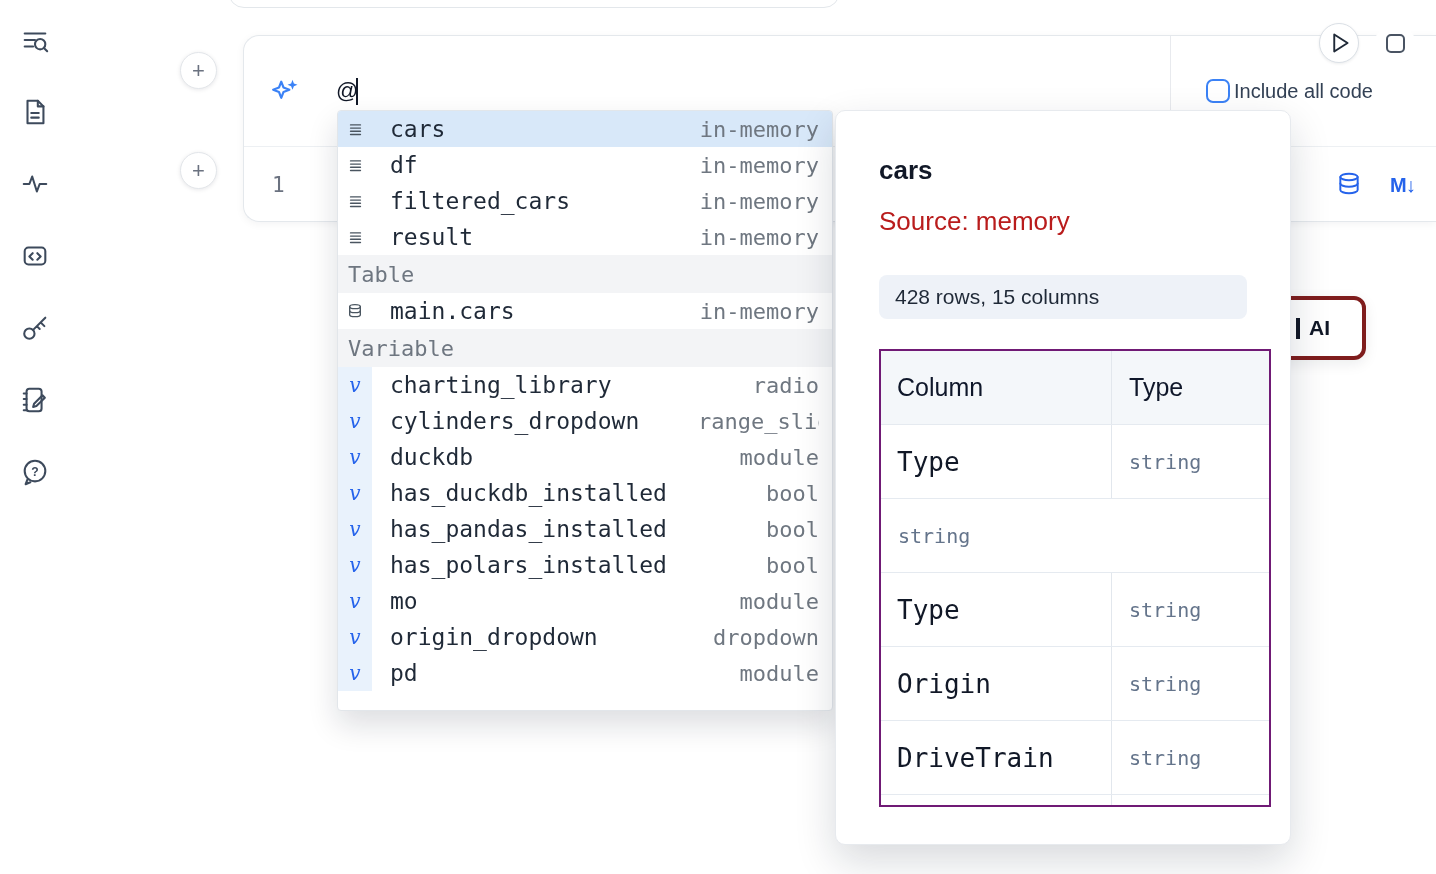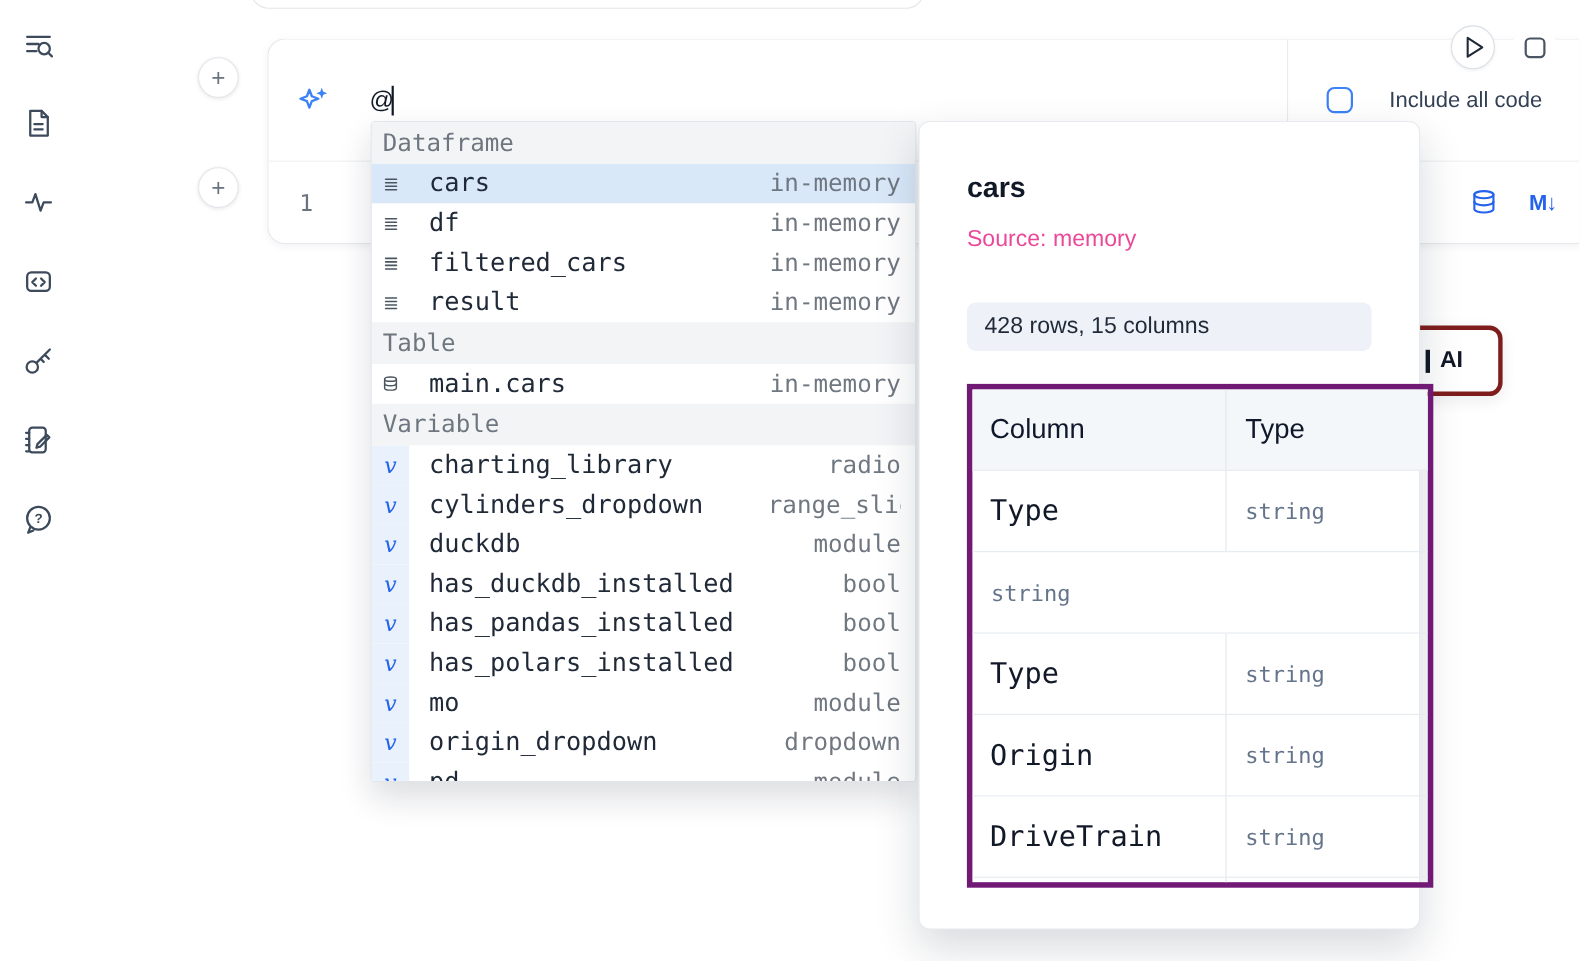--- a/index.html
+++ b/index.html
@@ -21,21 +21,21 @@
   
   .cell-box { position:absolute; left:243px; top:35px; width:1193px; height:187px; background:#fff;
               border:1.5px solid #e4e8ec; border-right:none; border-radius:16px 0 0 16px;
               box-shadow:0 2px 8px rgba(15,23,42,.05); }
   .prompt-row { position:relative; height:110px; }
   .sparkles { position:absolute; left:26px; top:40px; }
   .prompt-text { position:absolute; left:92px; top:0; height:110px; display:flex; align-items:center;
                  font-size:22px; color:#111827; }
   .caret { position:absolute; left:112px; top:42px; width:2px; height:27px; background:#111827; }
   .v-div { position:absolute; left:926px; top:0; width:1px; height:110px; background:#e8eaee; }
-  .include-group { position:absolute; left:962px; top:0; height:110px; display:flex; align-items:center; gap:33px; }
+  .include-group { position:absolute; left:962px; top:0; height:110px; display:flex; align-items:center; gap:4px; }
   .checkbox { width:24px; height:24px; border:2px solid #3b82f6; border-radius:7px; background:#fff; cursor:pointer; }
   .include-label { font-size:20px; color:#334155; }
   .h-div { position:absolute; left:0; top:110px; width:100%; height:1px; background:#edf0f3; }
   .code-row { position:absolute; left:0; top:111px; width:100%; height:76px; }
   .line-no { position:absolute; left:28px; top:0; height:76px; display:flex; align-items:center;
              font-family:"DejaVu Sans Mono", monospace; font-size:21px; color:#6b7280; }
   .db-blue { position:absolute; left:1092px; top:24px; cursor:pointer; background:none; border:none; }
   .md-badge { position:absolute; left:1146px; top:0; height:76px; display:flex; align-items:center;
               font-weight:bold; font-size:20px; color:#2563eb; letter-spacing:-1px; background:none; border:none; cursor:pointer; }
 
@@ -74,24 +74,24 @@
   .v-glyph { font-family:"DejaVu Serif", serif; font-style:italic; font-size:20px; color:#2563eb; }
   .c-name { margin-left:18px; font-family:"DejaVu Sans Mono", monospace; font-size:23px; color:#1f2937; white-space:nowrap; }
   .c-type { margin-left:auto; margin-right:13px; width:121px; font-family:"DejaVu Sans Mono", monospace;
             font-size:22px; color:#6f7781; text-align:right; white-space:nowrap; overflow:hidden; }
   .c-type.clip-start { text-align:left; }
 
   
   .preview { position:absolute; left:835px; top:110px; width:456px; height:735px; background:#fff;
              border:1px solid #e7eaee; border-radius:10px; box-shadow:0 16px 40px rgba(15,23,42,.16); z-index:10; }
   .p-title { position:absolute; left:43px; top:44px; font-size:26px; font-weight:bold; color:#111827; }
-  .p-source { position:absolute; left:43px; top:95px; font-size:21px; color:#ec4899; }
+  .p-source { position:absolute; left:43px; top:95px; font-size:26px; color:#b91c1c; }
   .p-badge { position:absolute; left:43px; top:148px; width:368px; height:44px; background:#eef2f8;
              border-radius:8px; display:flex; align-items:center; padding-left:16px; font-size:21px; color:#1f2937;margin-top:16px; }
-  .p-table { position:absolute; left:43px; top:238px; width:424px; height:458px; border:5px solid #701a75; overflow:hidden; }
+  .p-table { position:absolute; left:43px; top:238px; width:392px; height:458px; border:2px solid #701a75; overflow:hidden; }
   .t-row { display:flex; height:74px; border-bottom:1px solid #e5eaf0; }
   .t-row.header { background:#f4f7fa; }
   .t-c1 { width:231px; border-right:1px solid #e2e7ed; display:flex; align-items:center; padding-left:16px; }
   .t-c2 { flex:1; display:flex; align-items:center; padding-left:17px; }
   .t-row.header .t-c1, .t-row.header .t-c2 { font-size:25px; color:#0f172a; }
   .t-row.body .t-c1 { font-family:"DejaVu Sans Mono", monospace; font-size:26px; color:#111827; }
   .t-row.body .t-c2 { font-family:"DejaVu Sans Mono", monospace; font-size:20px; color:#64748b; }
   .t-row.partial { height:70px; border-bottom:none; }
 </style>
 </head>
@@ -190,21 +190,20 @@
   <button class="stop-btn">
     <span class="stop-square"></span>
   </button>
 
   <button class="ai-btn">
     <span class="ai-stem"></span>
     <span class="ai-label">AI</span>
   </button>
 
   <div class="completion">
-    <div class="c-section">Dataframe</div>
 
     <div class="c-row selected">
       <span class="gutter">
           <svg width="17" height="17" viewBox="0 0 24 24">
             <path d="M5 5.5h14M5 10h14M5 14.5h14M5 19h14"></path>
           </svg>
         </span>
       <span class="c-name">cars</span>
       <span class="c-type">in-memory</span>
     </div>

